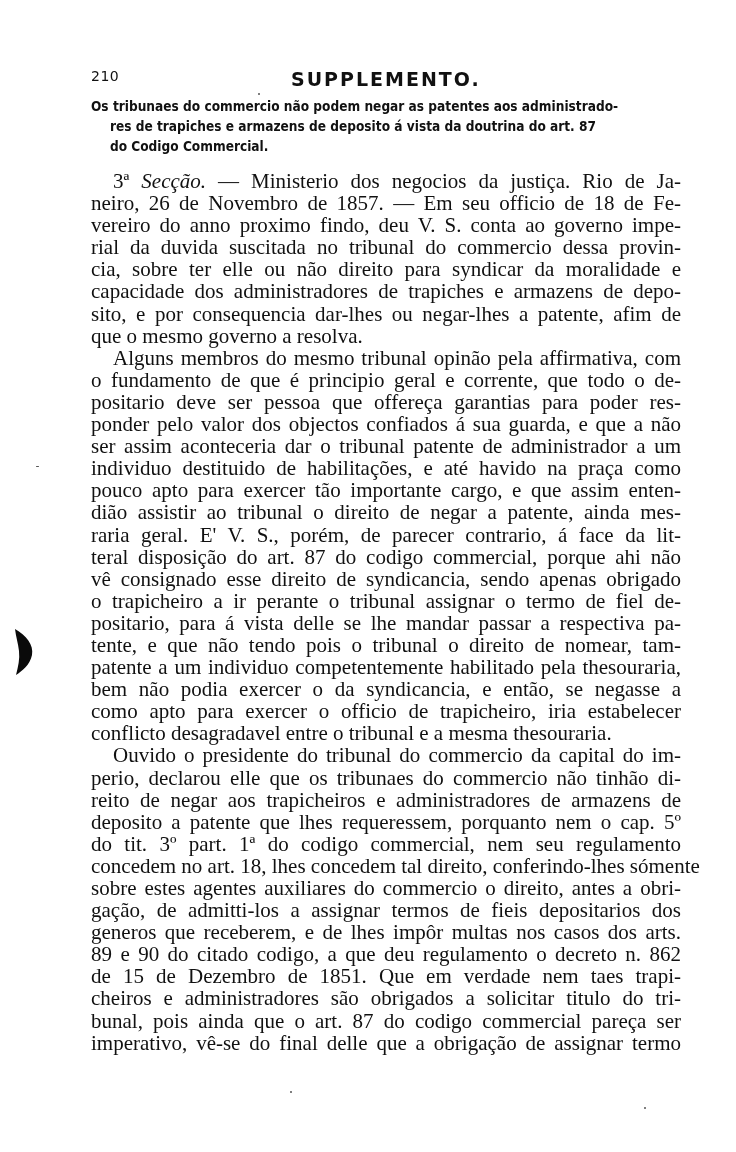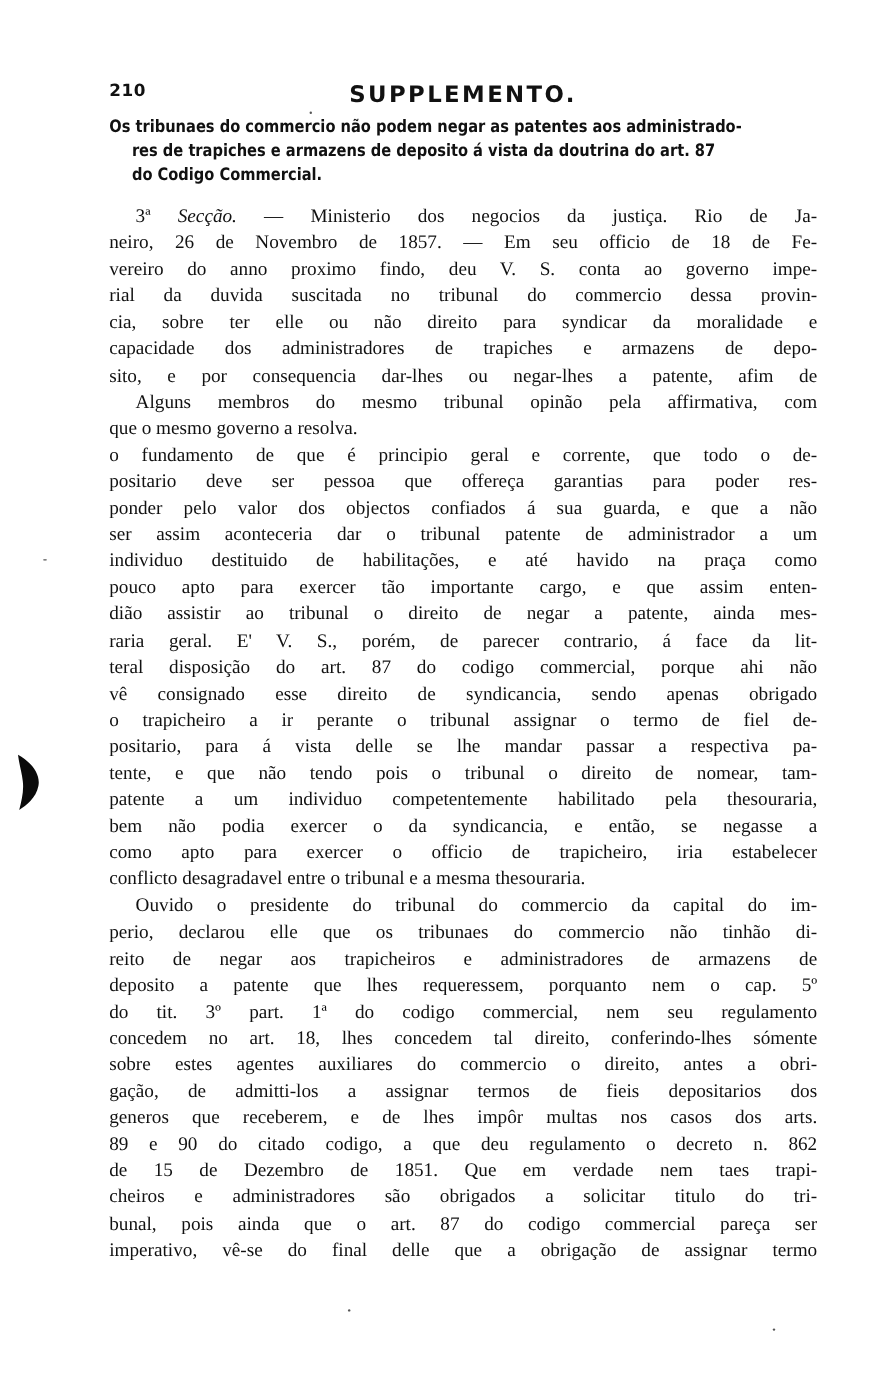--- a/index.html
+++ b/index.html
@@ -24,21 +24,21 @@
       position: absolute;
       top: 68px;
       left: 91px;
       width: 590px;
       height: 22px;
     }
     .page-number {
       position: absolute;
       left: 0; top: 0;
       font-family: "DejaVu Sans", sans-serif;
-      font-weight: bold;
+      font-weight: normal;
       font-size: 14px;
       letter-spacing: 0.5px;
     }
     .running-title {
       position: absolute;
       left: 200px; top: 0;
       font-family: "DejaVu Sans", sans-serif;
       font-weight: bold;
       font-size: 19px;
       letter-spacing: 2px;
@@ -56,21 +56,21 @@
       transform-origin: left top;
       width: 690px;
     }
     .summary .sline { white-space: nowrap; }
     .summary .sline.indent { padding-left: 22px; }
     .body-text {
       position: absolute;
       top: 170px;
       left: 91px;
       width: 590px;
-      font-size: 16px;
+      font-size: 21px;
       line-height: 22.1px;
     }
     .line {
       display: block;
       white-space: nowrap;
       text-align: justify;
       text-align-last: justify;
       width: 590px;
       height: 22.1px;
       overflow: visible;
@@ -109,22 +109,22 @@
   </div>
 
   <div class="body-text">
     <span class="line para-start"><span>3ª</span> <span class="italic">Secção.</span><span> — Ministerio dos negocios da justiça. Rio de Ja-</span></span>
     <span class="line">neiro, 26 de Novembro de 1857. — Em seu officio de 18 de Fe-</span>
     <span class="line">vereiro do anno proximo findo, deu V. S. conta ao governo impe-</span>
     <span class="line">rial da duvida suscitada no tribunal do commercio dessa provin-</span>
     <span class="line">cia, sobre ter elle ou não direito para syndicar da moralidade e</span>
     <span class="line">capacidade dos administradores de trapiches e armazens de depo-</span>
     <span class="line">sito, e por consequencia dar-lhes ou negar-lhes a patente, afim de</span>
+    <span class="line para-end">que o mesmo governo a resolva.</span>
     <span class="line para-start">Alguns membros do mesmo tribunal opinão pela affirmativa, com</span>
-    <span class="line para-end">que o mesmo governo a resolva.</span>
     <span class="line">o fundamento de que é principio geral e corrente, que todo o de-</span>
     <span class="line">positario deve ser pessoa que offereça garantias para poder res-</span>
     <span class="line">ponder pelo valor dos objectos confiados á sua guarda, e que a não</span>
     <span class="line">ser assim aconteceria dar o tribunal patente de administrador a um</span>
     <span class="line">individuo destituido de habilitações, e até havido na praça como</span>
     <span class="line">pouco apto para exercer tão importante cargo, e que assim enten-</span>
     <span class="line">dião assistir ao tribunal o direito de negar a patente, ainda mes-</span>
     <span class="line">raria geral. E' V. S., porém, de parecer contrario, á face da lit-</span>
     <span class="line">teral disposição do art. 87 do codigo commercial, porque ahi não</span>
     <span class="line">vê consignado esse direito de syndicancia, sendo apenas obrigado</span>

